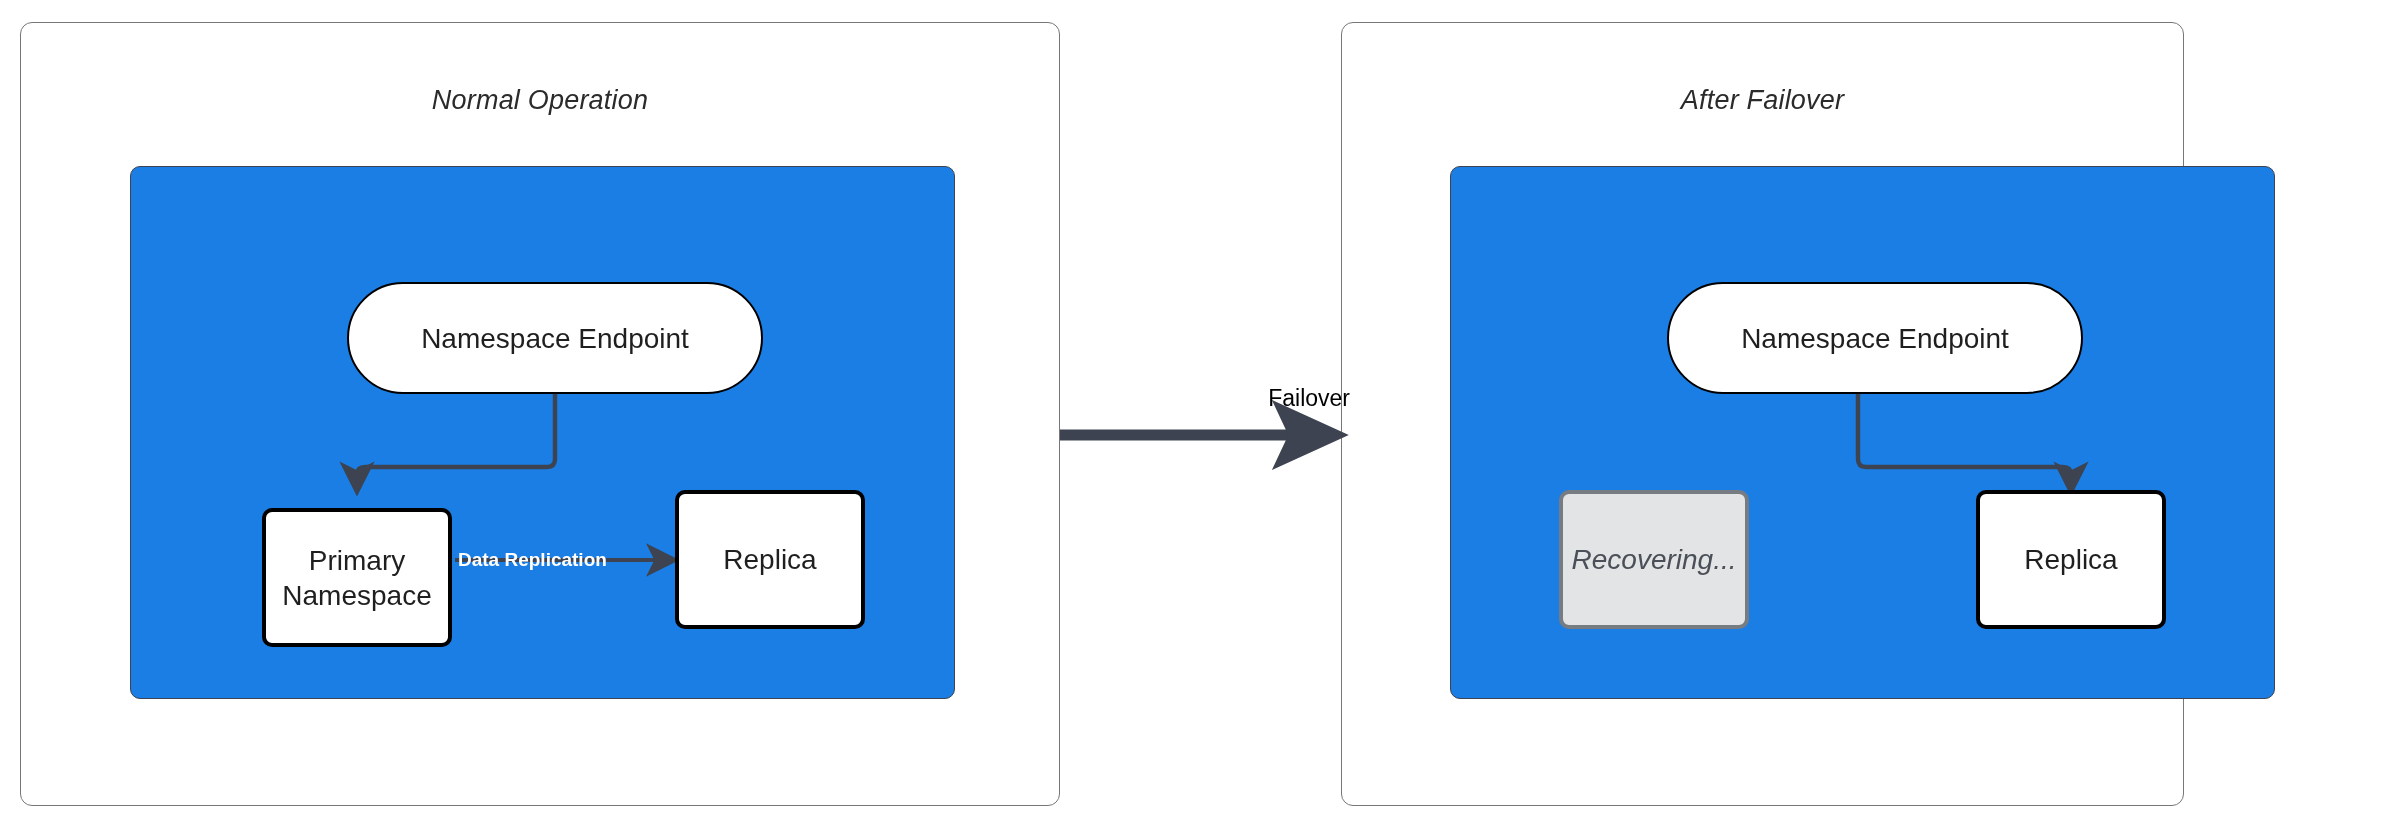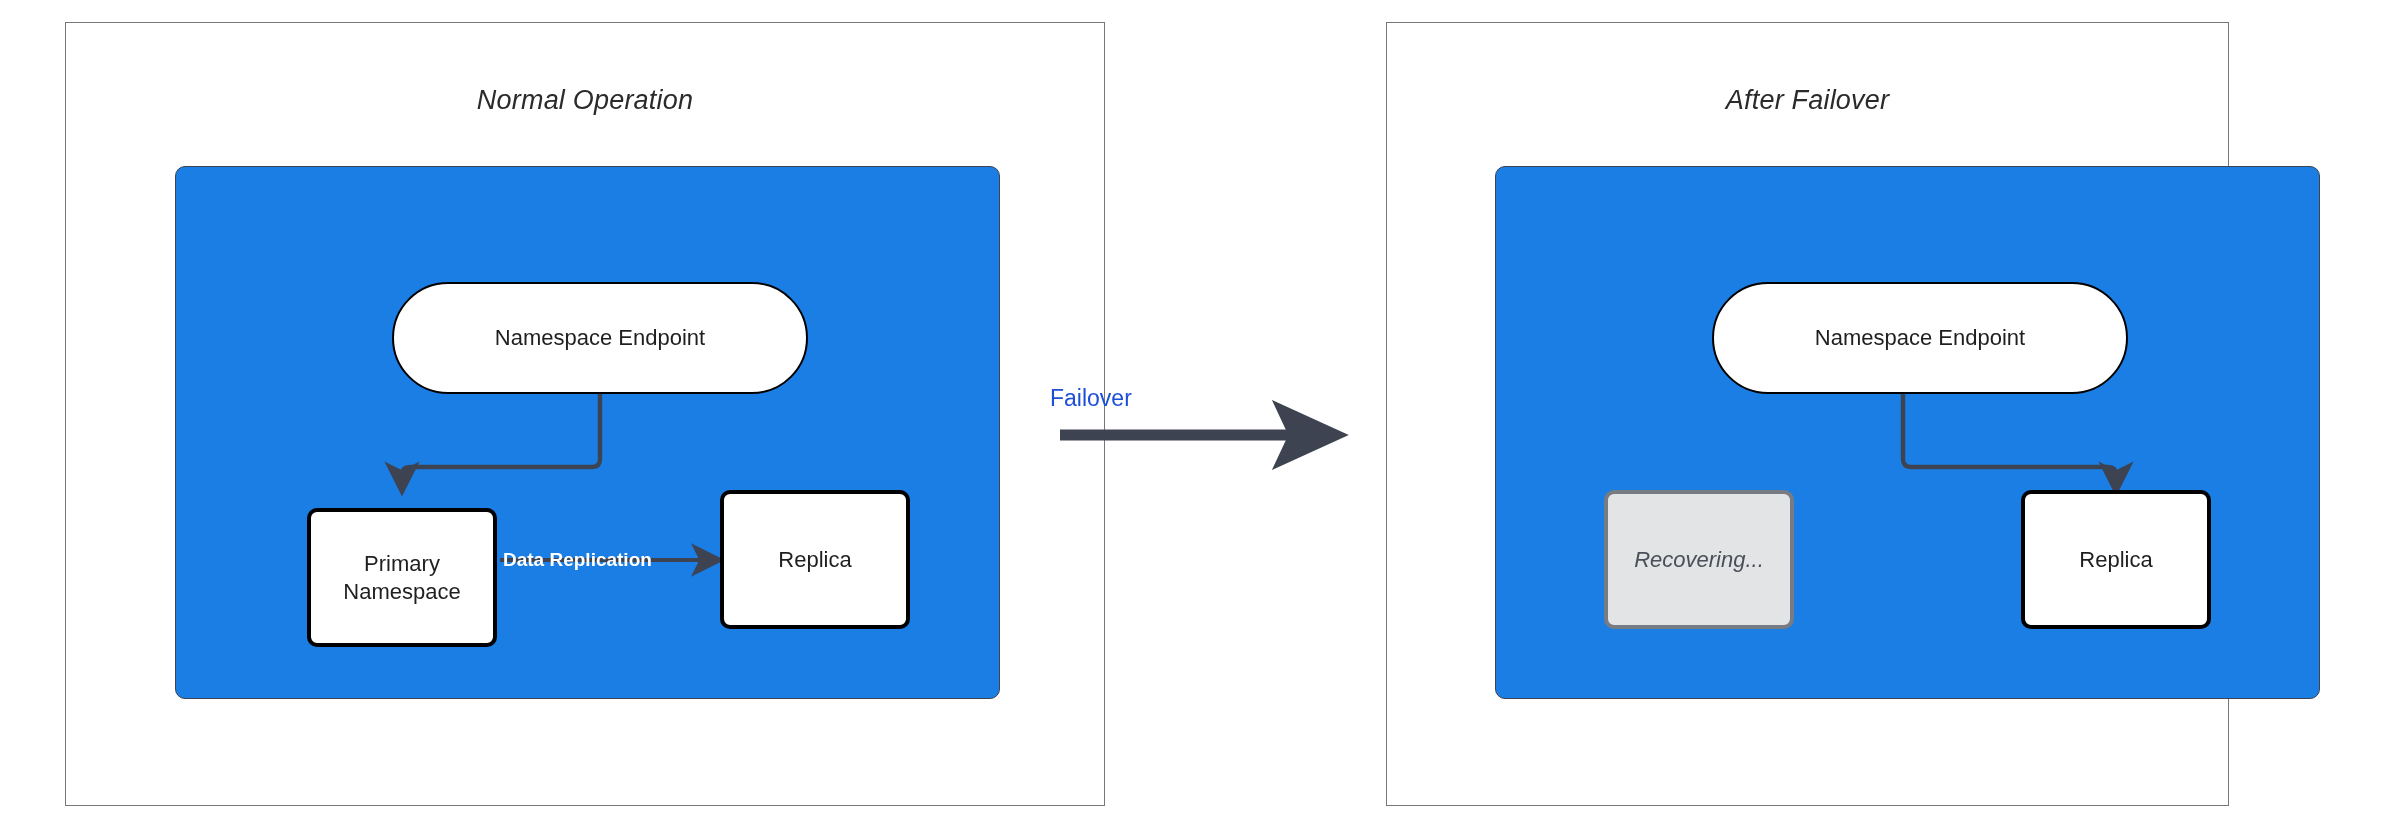--- a/index.html
+++ b/index.html
@@ -15,22 +15,21 @@
     width: 2407px;
     height: 828px;
     background: #ffffff;
   }
 
   
   .panel {
     position: absolute;
     background: #ffffff;
     border: 1.6px solid #777777;
-    border-radius: 0;
-    margin-left: 45px;
+    border-radius: 12px;
   }
   #panel-left  { left: 20px;   top: 22px; width: 1040px; height: 784px; }
   #panel-right { left: 1341px; top: 22px; width: 843px; height: 784px; }
 
   .panel-title {
     position: absolute;
     top: 62px;
     left: 0;
     width: 100%;
     text-align: center;
@@ -57,21 +56,21 @@
   
   .node {
     position: absolute;
     display: flex;
     align-items: center;
     justify-content: center;
     text-align: center;
     background: #ffffff;
     border: 4px solid #000000;
     color: #1f1f1f;
-    font-size: 22px;
+    font-size: 28px;
     line-height: 1.25;
     z-index: 4;
   }
   .node.pill {
     border-radius: 400px;
     border-width: 2.4px;
   }
   .node.rect  { border-radius: 10px; }
   .node.dim {
     background: #e2e4e6;
@@ -108,23 +107,23 @@
     width: 300px;
     height: 120px;
     overflow: visible;
     z-index: 6;
   }
   #failover-label {
     position: absolute;
     left: 1050px;
     top: 385px;
     width: 300px;
-    text-align: left;
+    text-align: right;
     font-size: 23px;
-    color: #1d4ed8;
+    color: #000000;
     z-index: 7;
     white-space: nowrap;
   }
 
   
   .edge-label {
     position: absolute;
     font-size: 19px;
     font-weight: bold;
     color: #ffffff;

